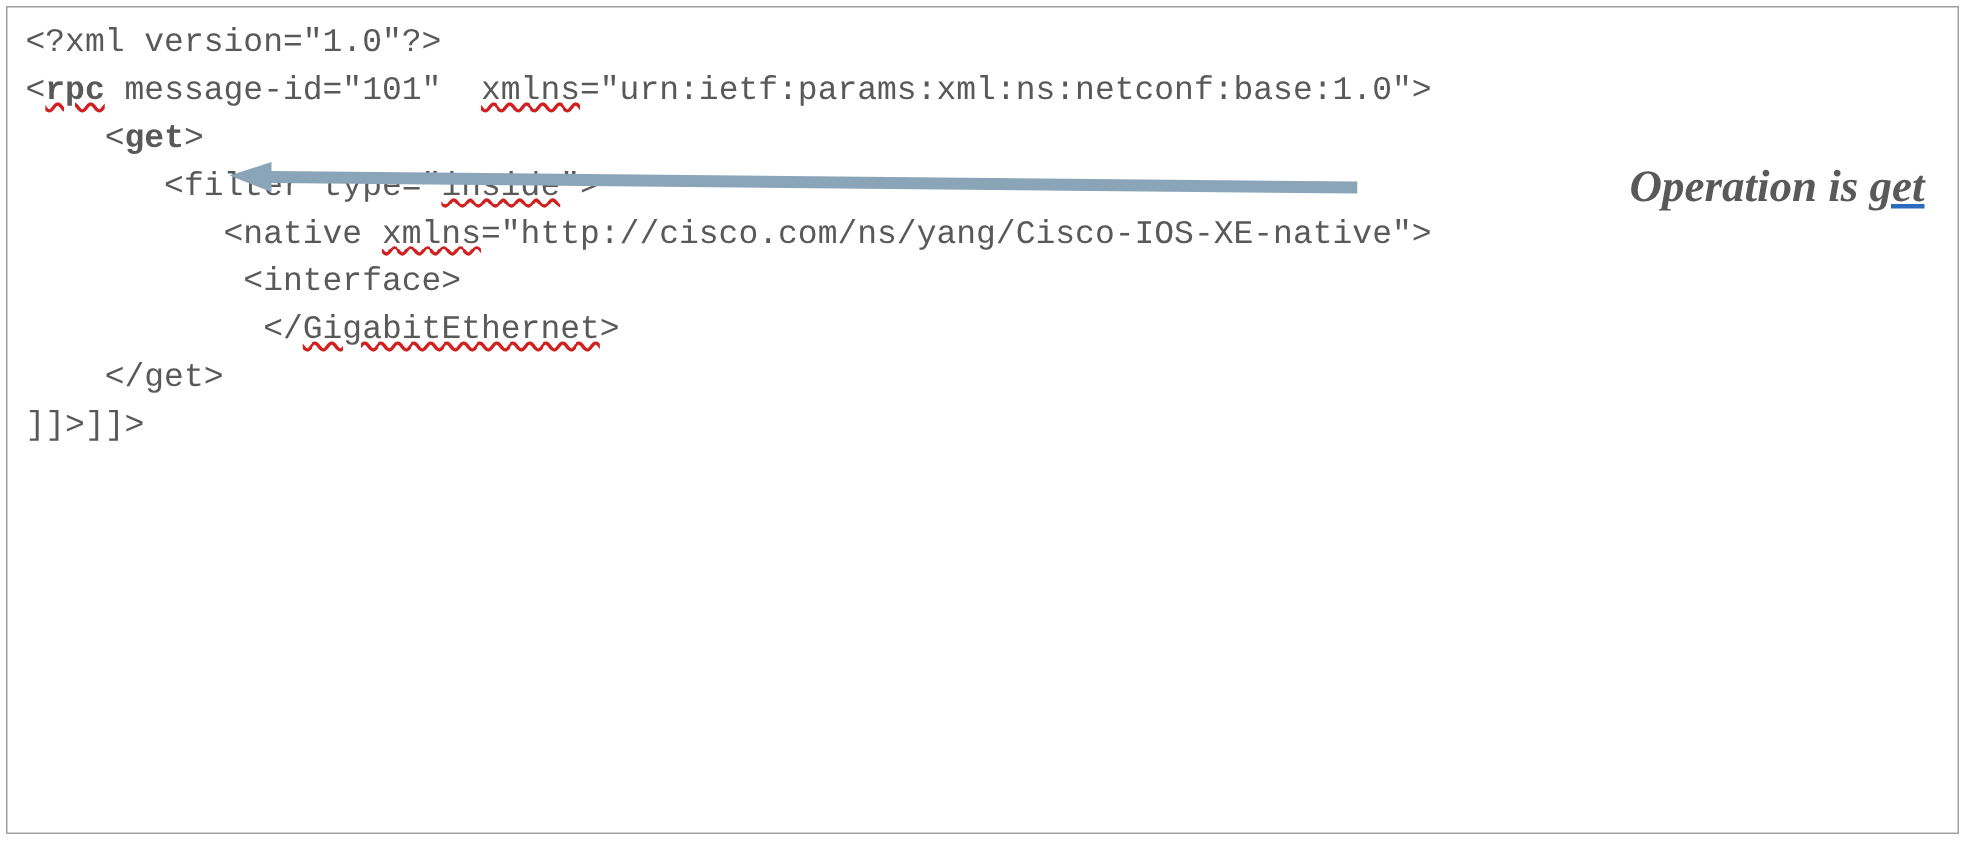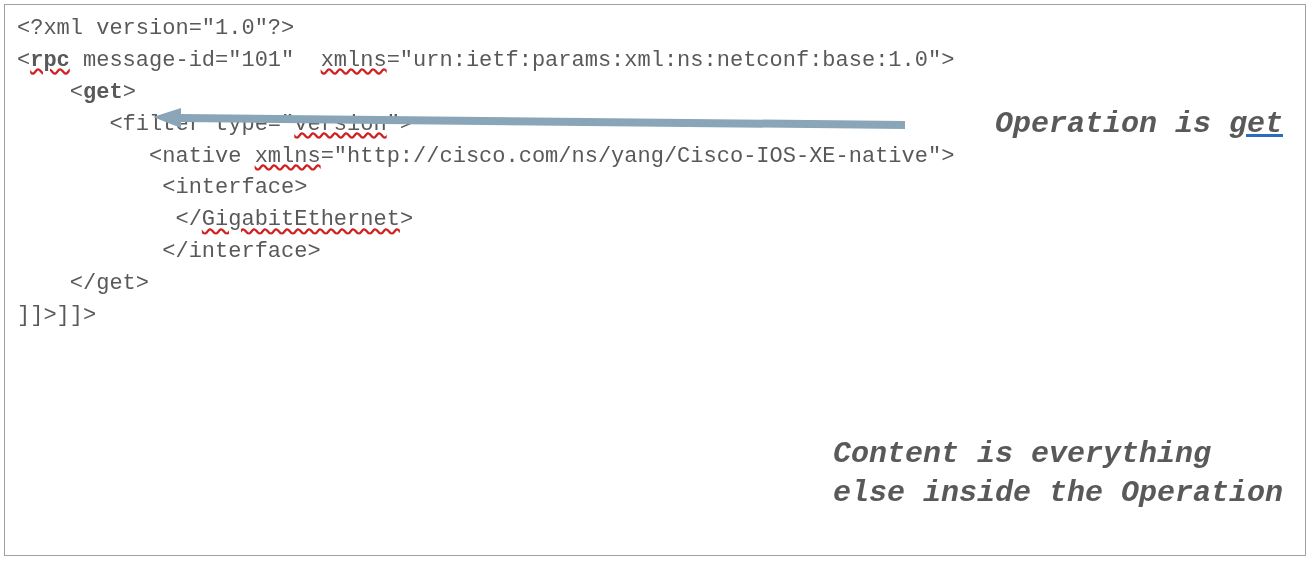--- a/index.html
+++ b/index.html
@@ -27,26 +27,26 @@
     }
     .bold { font-weight: bold; }
     .spell {
       text-decoration-line: underline;
       text-decoration-style: wavy;
       text-decoration-color: #d02020;
       text-underline-offset: 2px;
     }
     .note {
       position: absolute;
-      font-family: Liberation Mono, monospace;
+      font-family: Liberation Serif, serif;
       font-style: italic;
       font-weight: bold;
       color: #595959;
       font-size: 30px;
-      text-align: left;
+      text-align: right;
       line-height: 1.3;
     }
     .note-get {
       right: 22px;
       top: 100px;
     }
     .note-get .u {
       text-decoration: underline;
       text-decoration-color: #2a6bbd;
       text-underline-offset: 2px;
@@ -67,42 +67,37 @@
 <body>
 
 <div class="container">
 
   <div class="code-line">&lt;?xml version="1.0"?&gt;</div>
 
   <div class="code-line"><span>&lt;</span><span class="bold spell">rpc</span><span> message-id="101"  </span><span class="spell">xmlns</span><span>="urn:ietf:params:xml:ns:netconf:base:1.0"&gt;</span></div>
 
   <div class="code-line"><span>    &lt;</span><span class="bold">get</span><span>&gt;</span></div>
 
-  <div class="code-line"><span>       &lt;filter type="</span><span class="spell">version</span><span>"&gt;</span></div>
+  <div class="code-line"><span>       &lt;filter type="</span><span class="spell">inside</span><span>"&gt;</span></div>
 
   <div class="code-line"><span>          &lt;native </span><span class="spell">xmlns</span><span>="http://cisco.com/ns/yang/Cisco-IOS-XE-native"&gt;</span></div>
 
   <div class="code-line">           &lt;interface&gt;</div>
 
 
 
   <div class="code-line"><span>            &lt;/</span><span class="spell">GigabitEthernet</span><span>&gt;</span></div>
 
-  <div class="code-line">           &lt;/interface&gt;</div>
   <div class="code-line">    &lt;/get&gt;</div>
 
 
   <div class="code-line">]]&gt;]]&gt;</div>
 
   <svg class="arrow" viewBox="0 0 752 32" preserveAspectRatio="none">
     <polygon points="0,9 28,0 28,6 752,13 752,21 28,14 28,20" fill="#8aa4b8"></polygon>
   </svg>
 
   <div class="note note-get">
     <span>Operation is </span><span class="u">get</span>
   </div>
 
-  <div class="note note-content">
-    <div>Content is everything</div>
-    <div>else inside the Operation</div>
-  </div>
 
 </div>
 
 </body></html>

